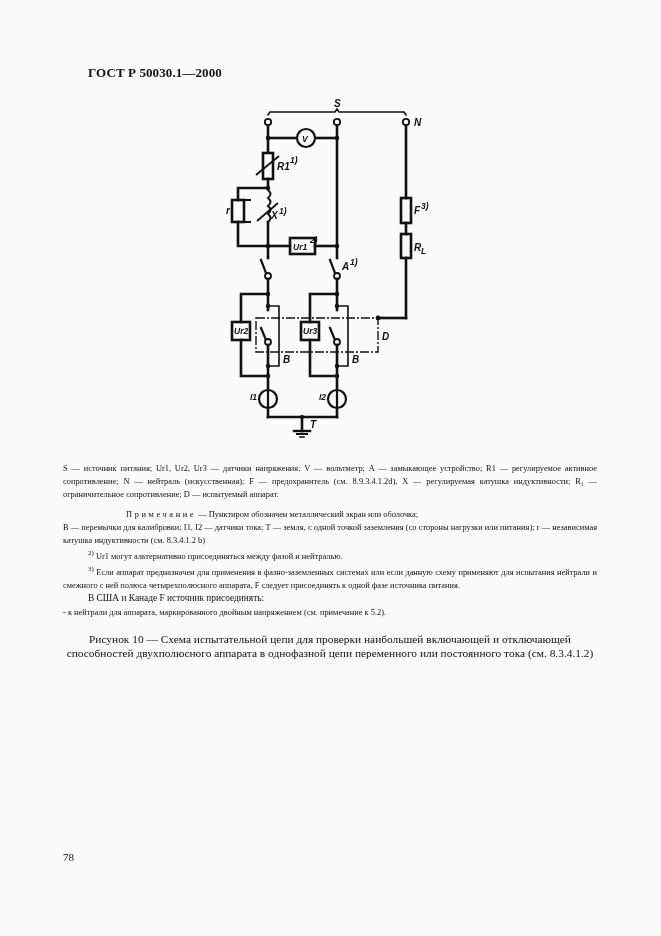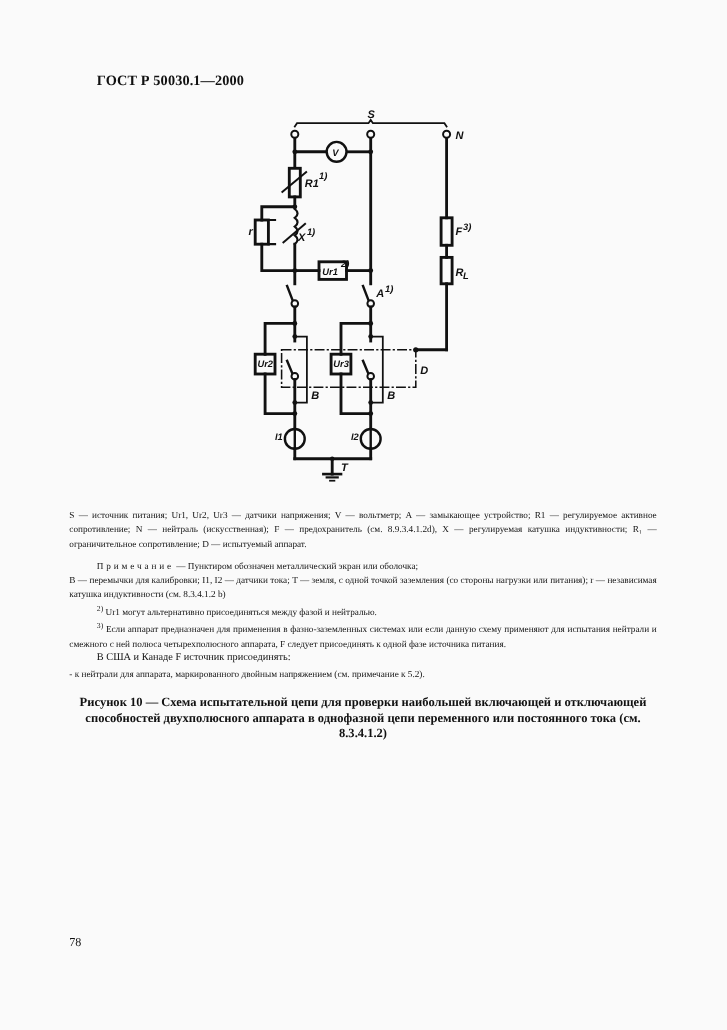--- a/index.html
+++ b/index.html
@@ -15,25 +15,25 @@
   }
   .diagram { position: absolute; left: 0; top: 0; width: 661px; height: 460px; }
   .lbl { font-family: "Liberation Sans", "DejaVu Sans", sans-serif; font-style: italic; font-weight: bold; font-size: 10px; fill: #111; }
   .lbl-small { font-family: "Liberation Sans", "DejaVu Sans", sans-serif; font-style: italic; font-weight: bold; font-size: 8.5px; fill: #111; }
   .legend {
     position: absolute; left: 63px; top: 462px; width: 534px;
     font-size: 8.4px; line-height: 13.2px; text-align: justify;
   }
   .legend p { margin: 0; }
   .indent { text-indent: 25px; }
-  .spaced { letter-spacing: 2.6px; }
+  .spaced { letter-spacing: 2.6px; margin-left: 38px; }
   .gap { height: 6px; }
   .caption {
     position: absolute; left: 63px; top: 632px; width: 534px;
-    font-size: 11.4px; line-height: 14px; text-align: center; font-weight: bold;
+    font-size: 11.4px; line-height: 14px; text-align: center;
   }
   .pageno {
     position: absolute; left: 63px; top: 851px; font-size: 11px;
   }
 </style>
 </head>
 <body>
 
 <div class="header">ГОСТ Р 50030.1—2000</div>
 

